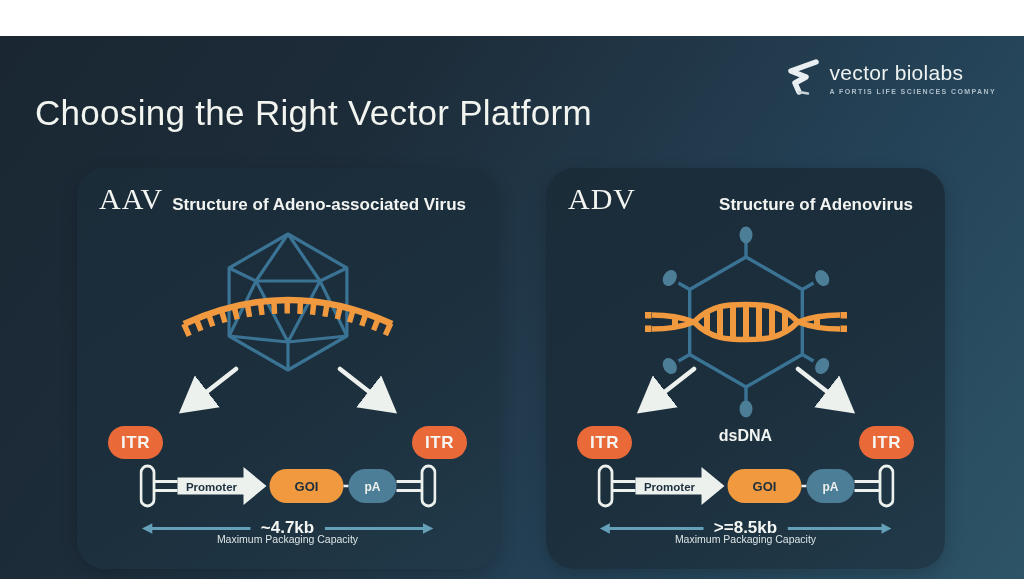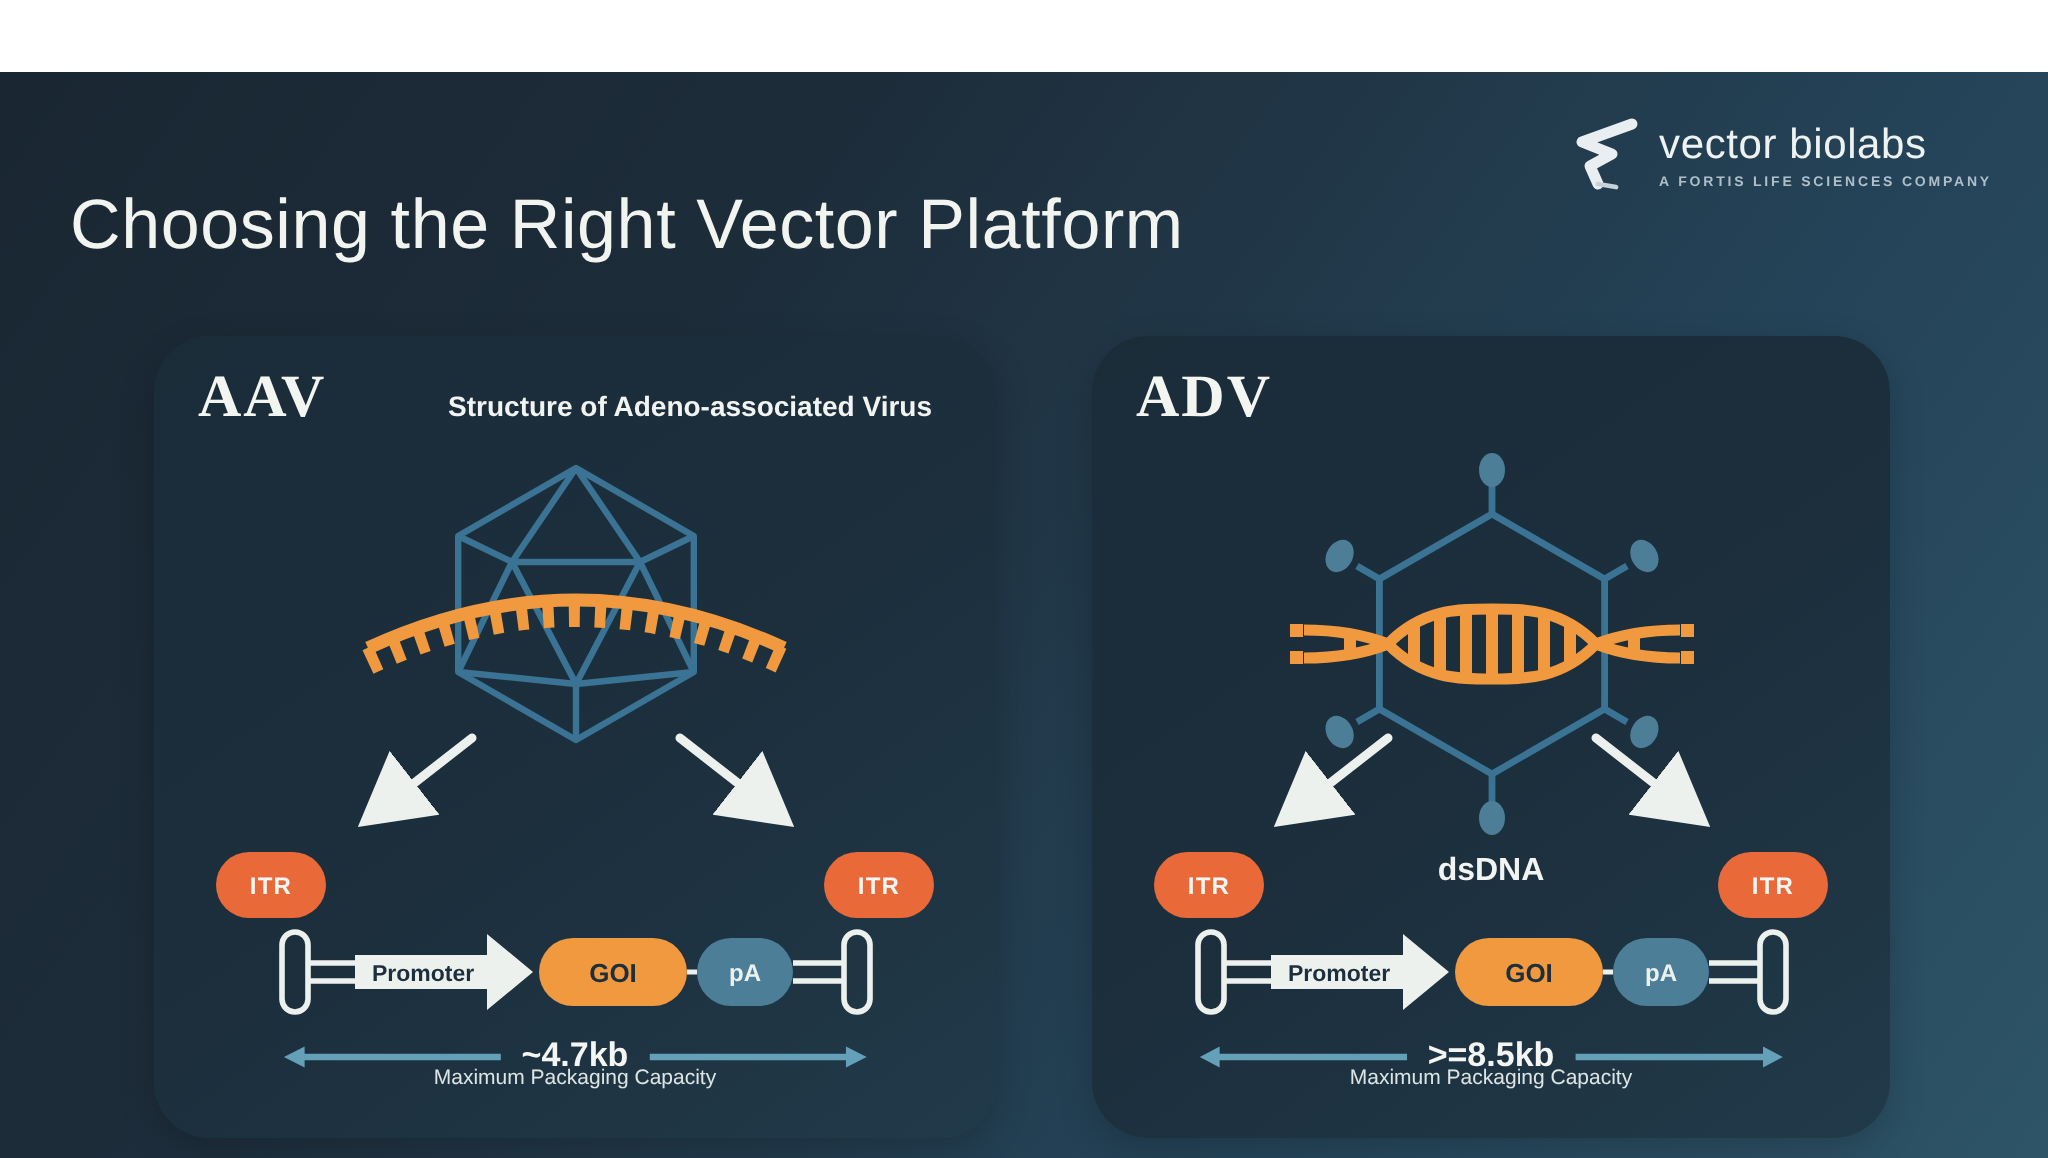--- a/index.html
+++ b/index.html
@@ -21,32 +21,32 @@
   
   .panel {
     position:absolute; top:132px; height:401px; border-radius:28px;
     background:linear-gradient(145deg,#1b2c39 0%,#1c2f3d 55%,#213a4a 100%);
     box-shadow:0 6px 18px rgba(0,0,0,.18);
   }
   .panel-aav { left:77px;  width:421px; }
   .panel-adv { left:546px; width:399px; }
   .panel-code {
     position:absolute; left:22px; top:14px; color:#f3f5f0;
-    font-family:"Liberation Serif", serif; font-size:30px; font-weight:700; letter-spacing:1px;text-align:right;
-  }
-  .panel-title { position:absolute; right:32px; top:27px; color:#f2f4f1; font-size:14px; font-weight:bold; }
+    font-family:"Liberation Serif", serif; font-size:30px; font-weight:400; letter-spacing:1px;text-align:right;
+  }
+  .panel-title { position:absolute; right:32px; top:27px; color:#f2f4f1; font-size:17px; font-weight:bold; }
   .virus-svg, .darrows-svg, .construct-svg { position:absolute; left:50%; transform:translateX(-50%); }
   .virus-aav { top:64px; }
   .virus-adv { top:56px; }
   .darrows-svg { top:198px; }
   .itr-row { position:absolute; top:258px; left:0; right:0; padding:0 31px; display:flex; justify-content:space-between; }
   .itr-pill {
     width:55px; height:33px; border-radius:17px; background:#e96a38;
     display:flex; align-items:center; justify-content:center;
-    color:#f6f6f4; font-size:12px; font-weight:bold; letter-spacing:.6px;
+    color:#f6f6f4; font-size:17px; font-weight:bold; letter-spacing:.6px;
   }
   .genome-label { position:absolute; top:259px; left:0; right:0; text-align:center; color:#f2f4f1; font-size:16px; font-weight:bold; }
   .construct-svg { top:296px; }
   .capacity-row { position:absolute; top:350px; left:50%; transform:translateX(-50%); width:294px; display:flex; align-items:center; }
   .capacity-row svg { flex:1 1 auto; height:13px; }
   .capacity-value { color:#f4f6f3; font-size:17px; font-weight:bold; margin:0 9px; white-space:nowrap; }
   .capacity-label { position:absolute; top:365px; left:0; right:0; text-align:center; color:#dde5e4; font-size:10.5px; }
   svg text { font-family:"Liberation Sans", sans-serif; font-weight:bold; }
 </style>
 </head>
@@ -123,20 +123,21 @@
       <svg viewBox="0 0 118 13" preserveAspectRatio="none">
         <line x1="2" y1="6.5" x2="107" y2="6.5" stroke="#64a0b8" stroke-width="3.2"></line>
         <polygon points="106,1.2 117,6.5 106,11.8" fill="#64a0b8"></polygon>
       </svg>
     </div>
     <div class="capacity-label">Maximum Packaging Capacity</div>
   </section>
 
   <section class="panel panel-adv">
     <div class="panel-code">ADV</div>
+    <div class="panel-title">Structure of Adenovirus</div>
 
     <svg class="virus-svg virus-adv" width="230" height="196" viewBox="-115 -98 230 196">
       <g stroke="#3a7394" stroke-width="3.4" fill="none">
         <path d="M0,-65 L56.3,-32.5 L56.3,32.5 L0,65 L-56.3,32.5 L-56.3,-32.5 Z"></path>
         <path d="M0,-65 L0,-80 M0,65 L0,80 M56.3,-32.5 L67.5,-39 M56.3,32.5 L67.5,39 M-56.3,32.5 L-67.5,39 M-56.3,-32.5 L-67.5,-39"></path>
       </g>
       <g fill="#4d7e97">
         <ellipse cx="0" cy="-87" rx="6.5" ry="8.5"></ellipse>
         <ellipse cx="0" cy="87" rx="6.5" ry="8.5"></ellipse>
         <ellipse cx="76.2" cy="-44" rx="6.5" ry="8.5" transform="rotate(-30 76.2 -44)"></ellipse>

